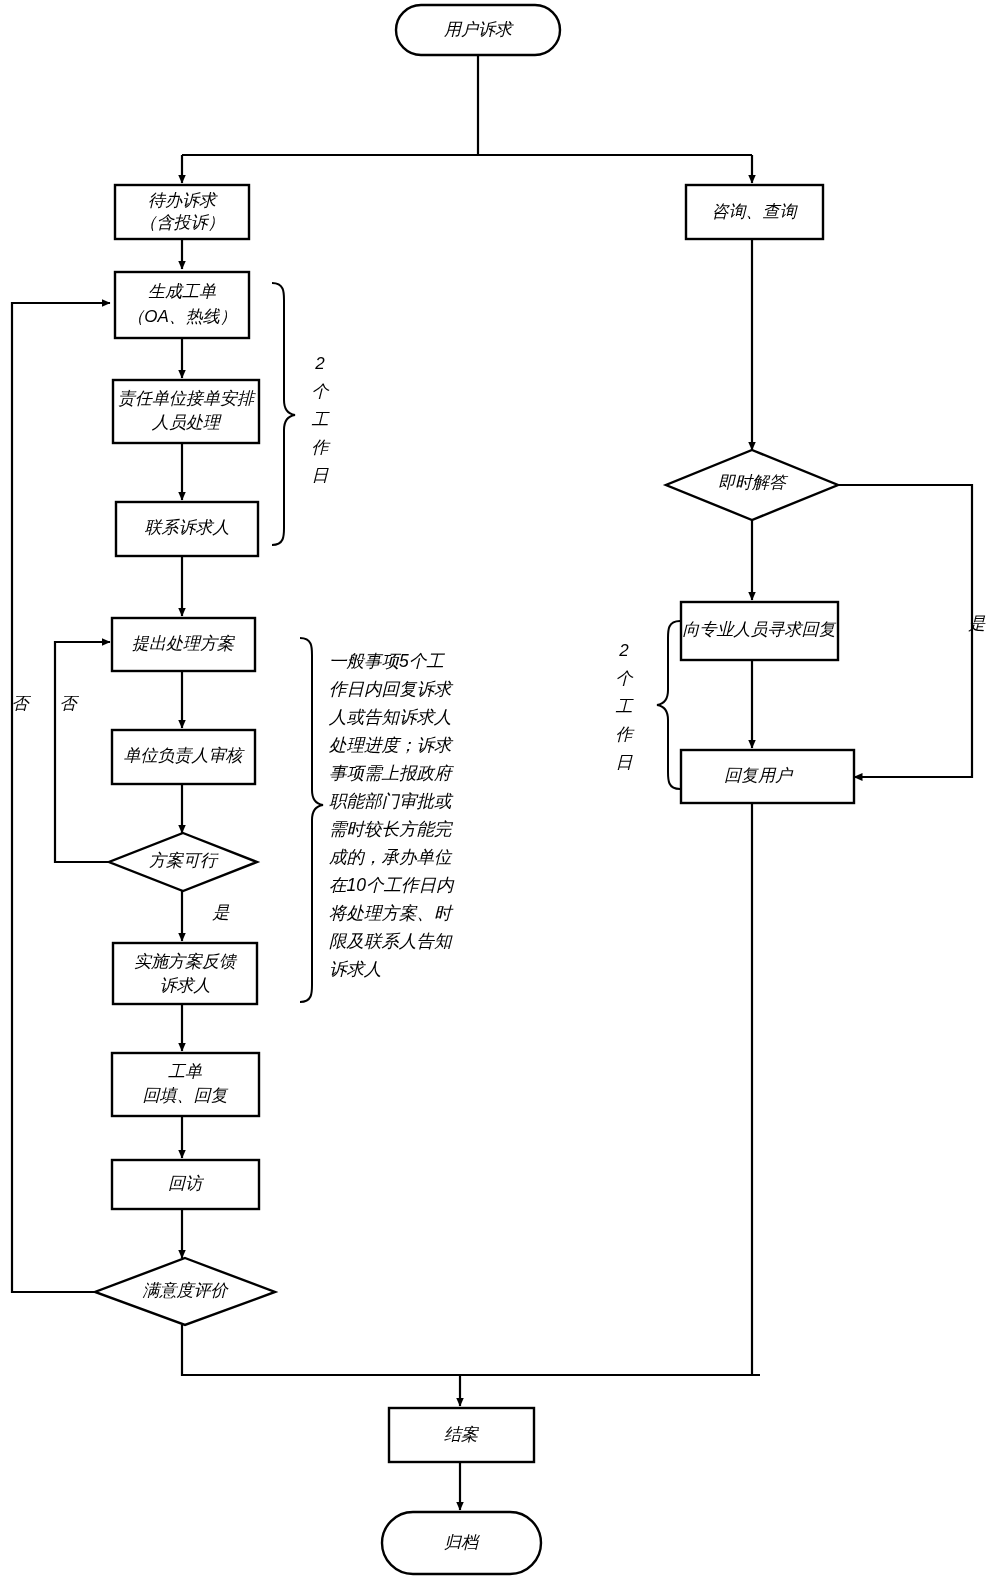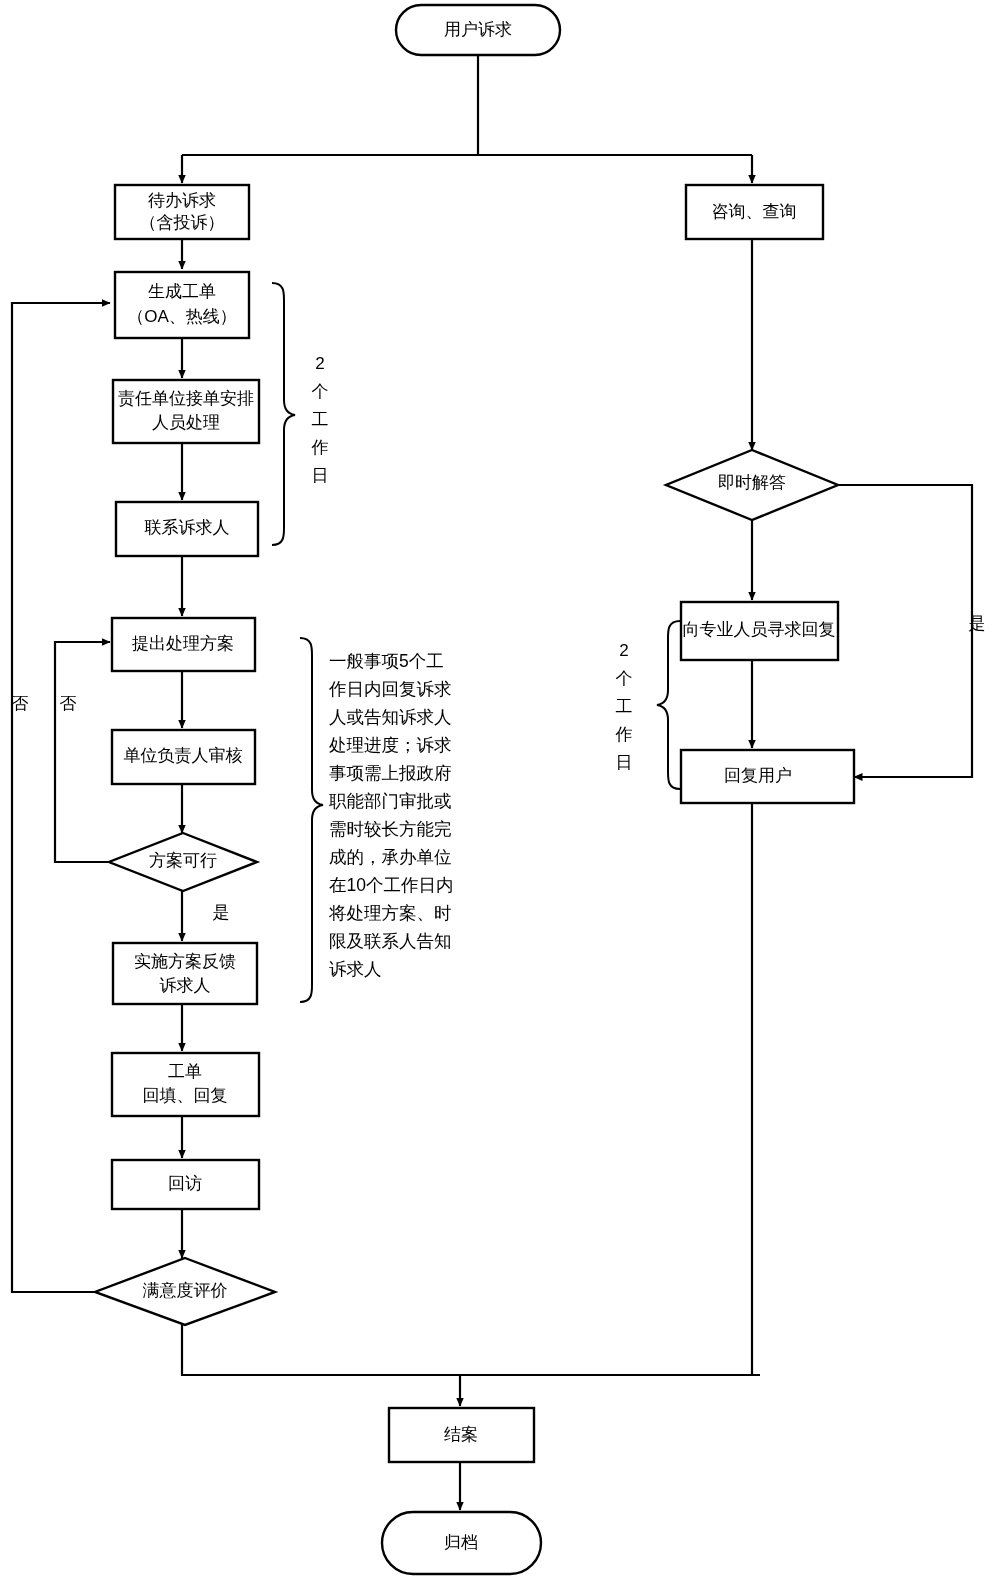--- a/index.html
+++ b/index.html
@@ -10,20 +10,21 @@
   body {
     width: 1000px;
     height: 1588px;
     font-family: "Liberation Sans", "DejaVu Sans", sans-serif;
     overflow: hidden;
   }
   #flow-root {
     position: relative;
     width: 871px;
     height: 1588px;
+    font-style: italic;
   }
   svg#flow-svg {
     display: block;
     width: 1000px;
     height: 1588px;
   }
   .node-box {
     fill: #ffffff;
     stroke: #000000;
     stroke-width: 2.4;

